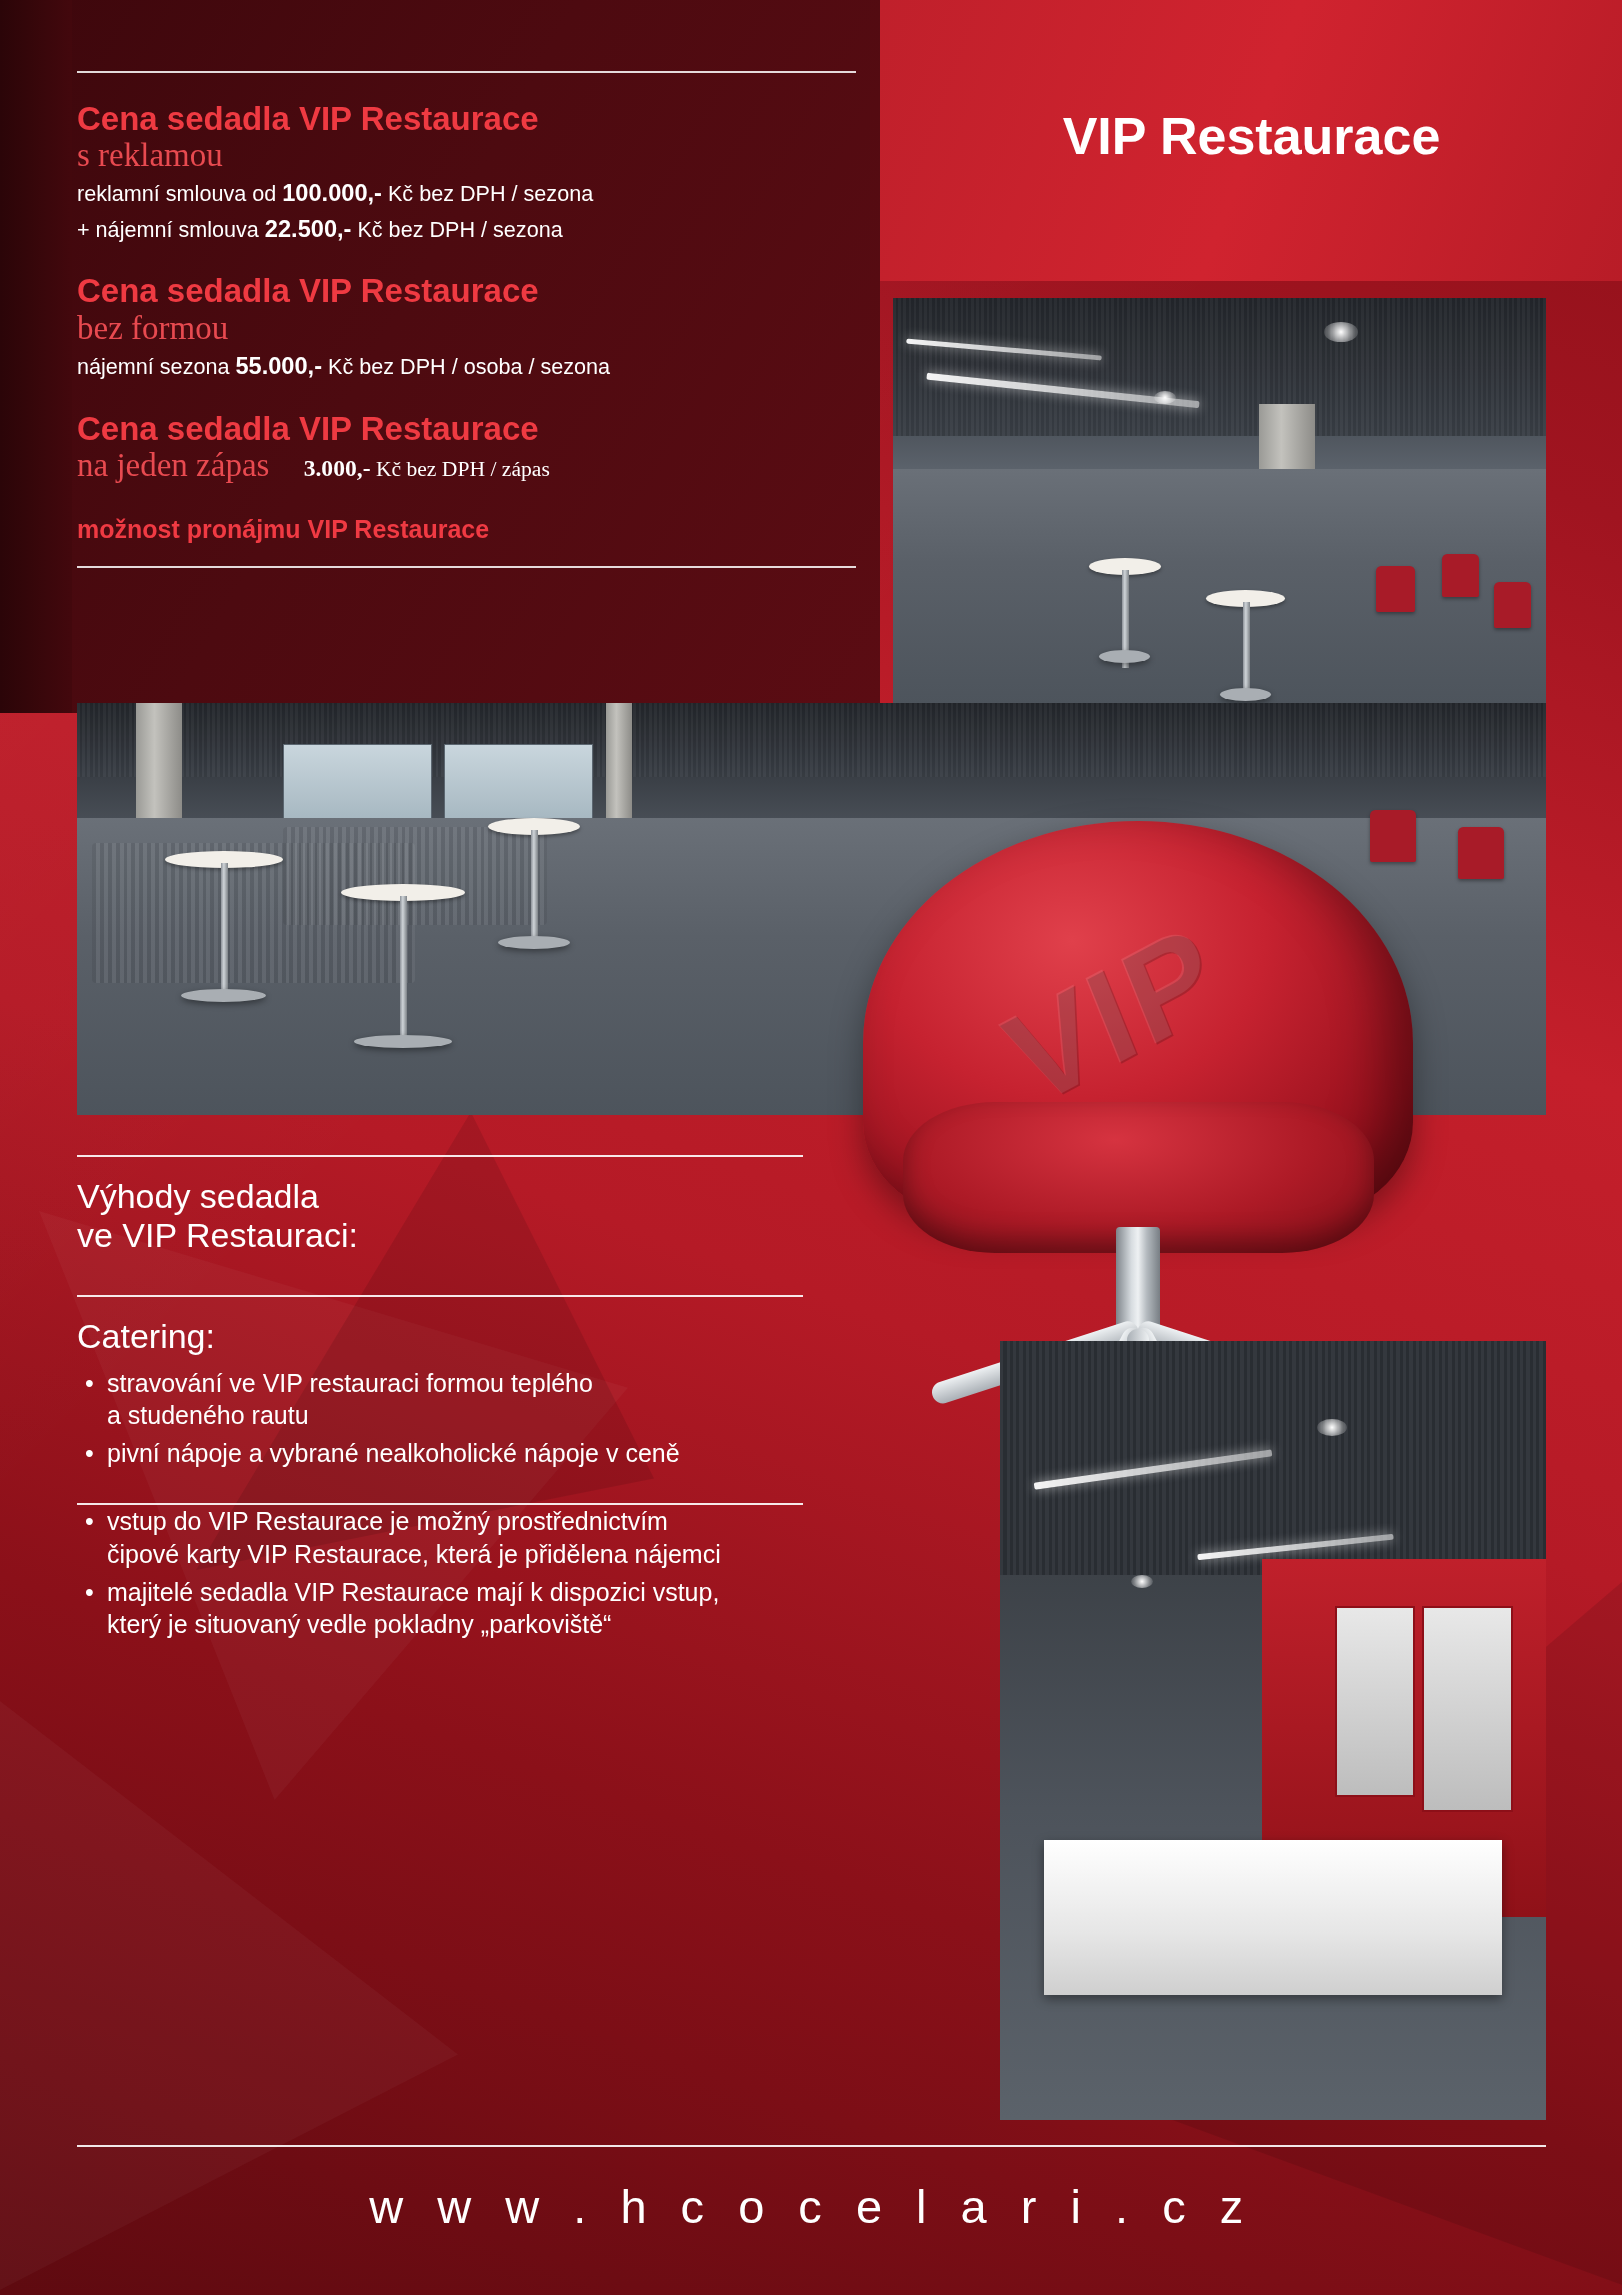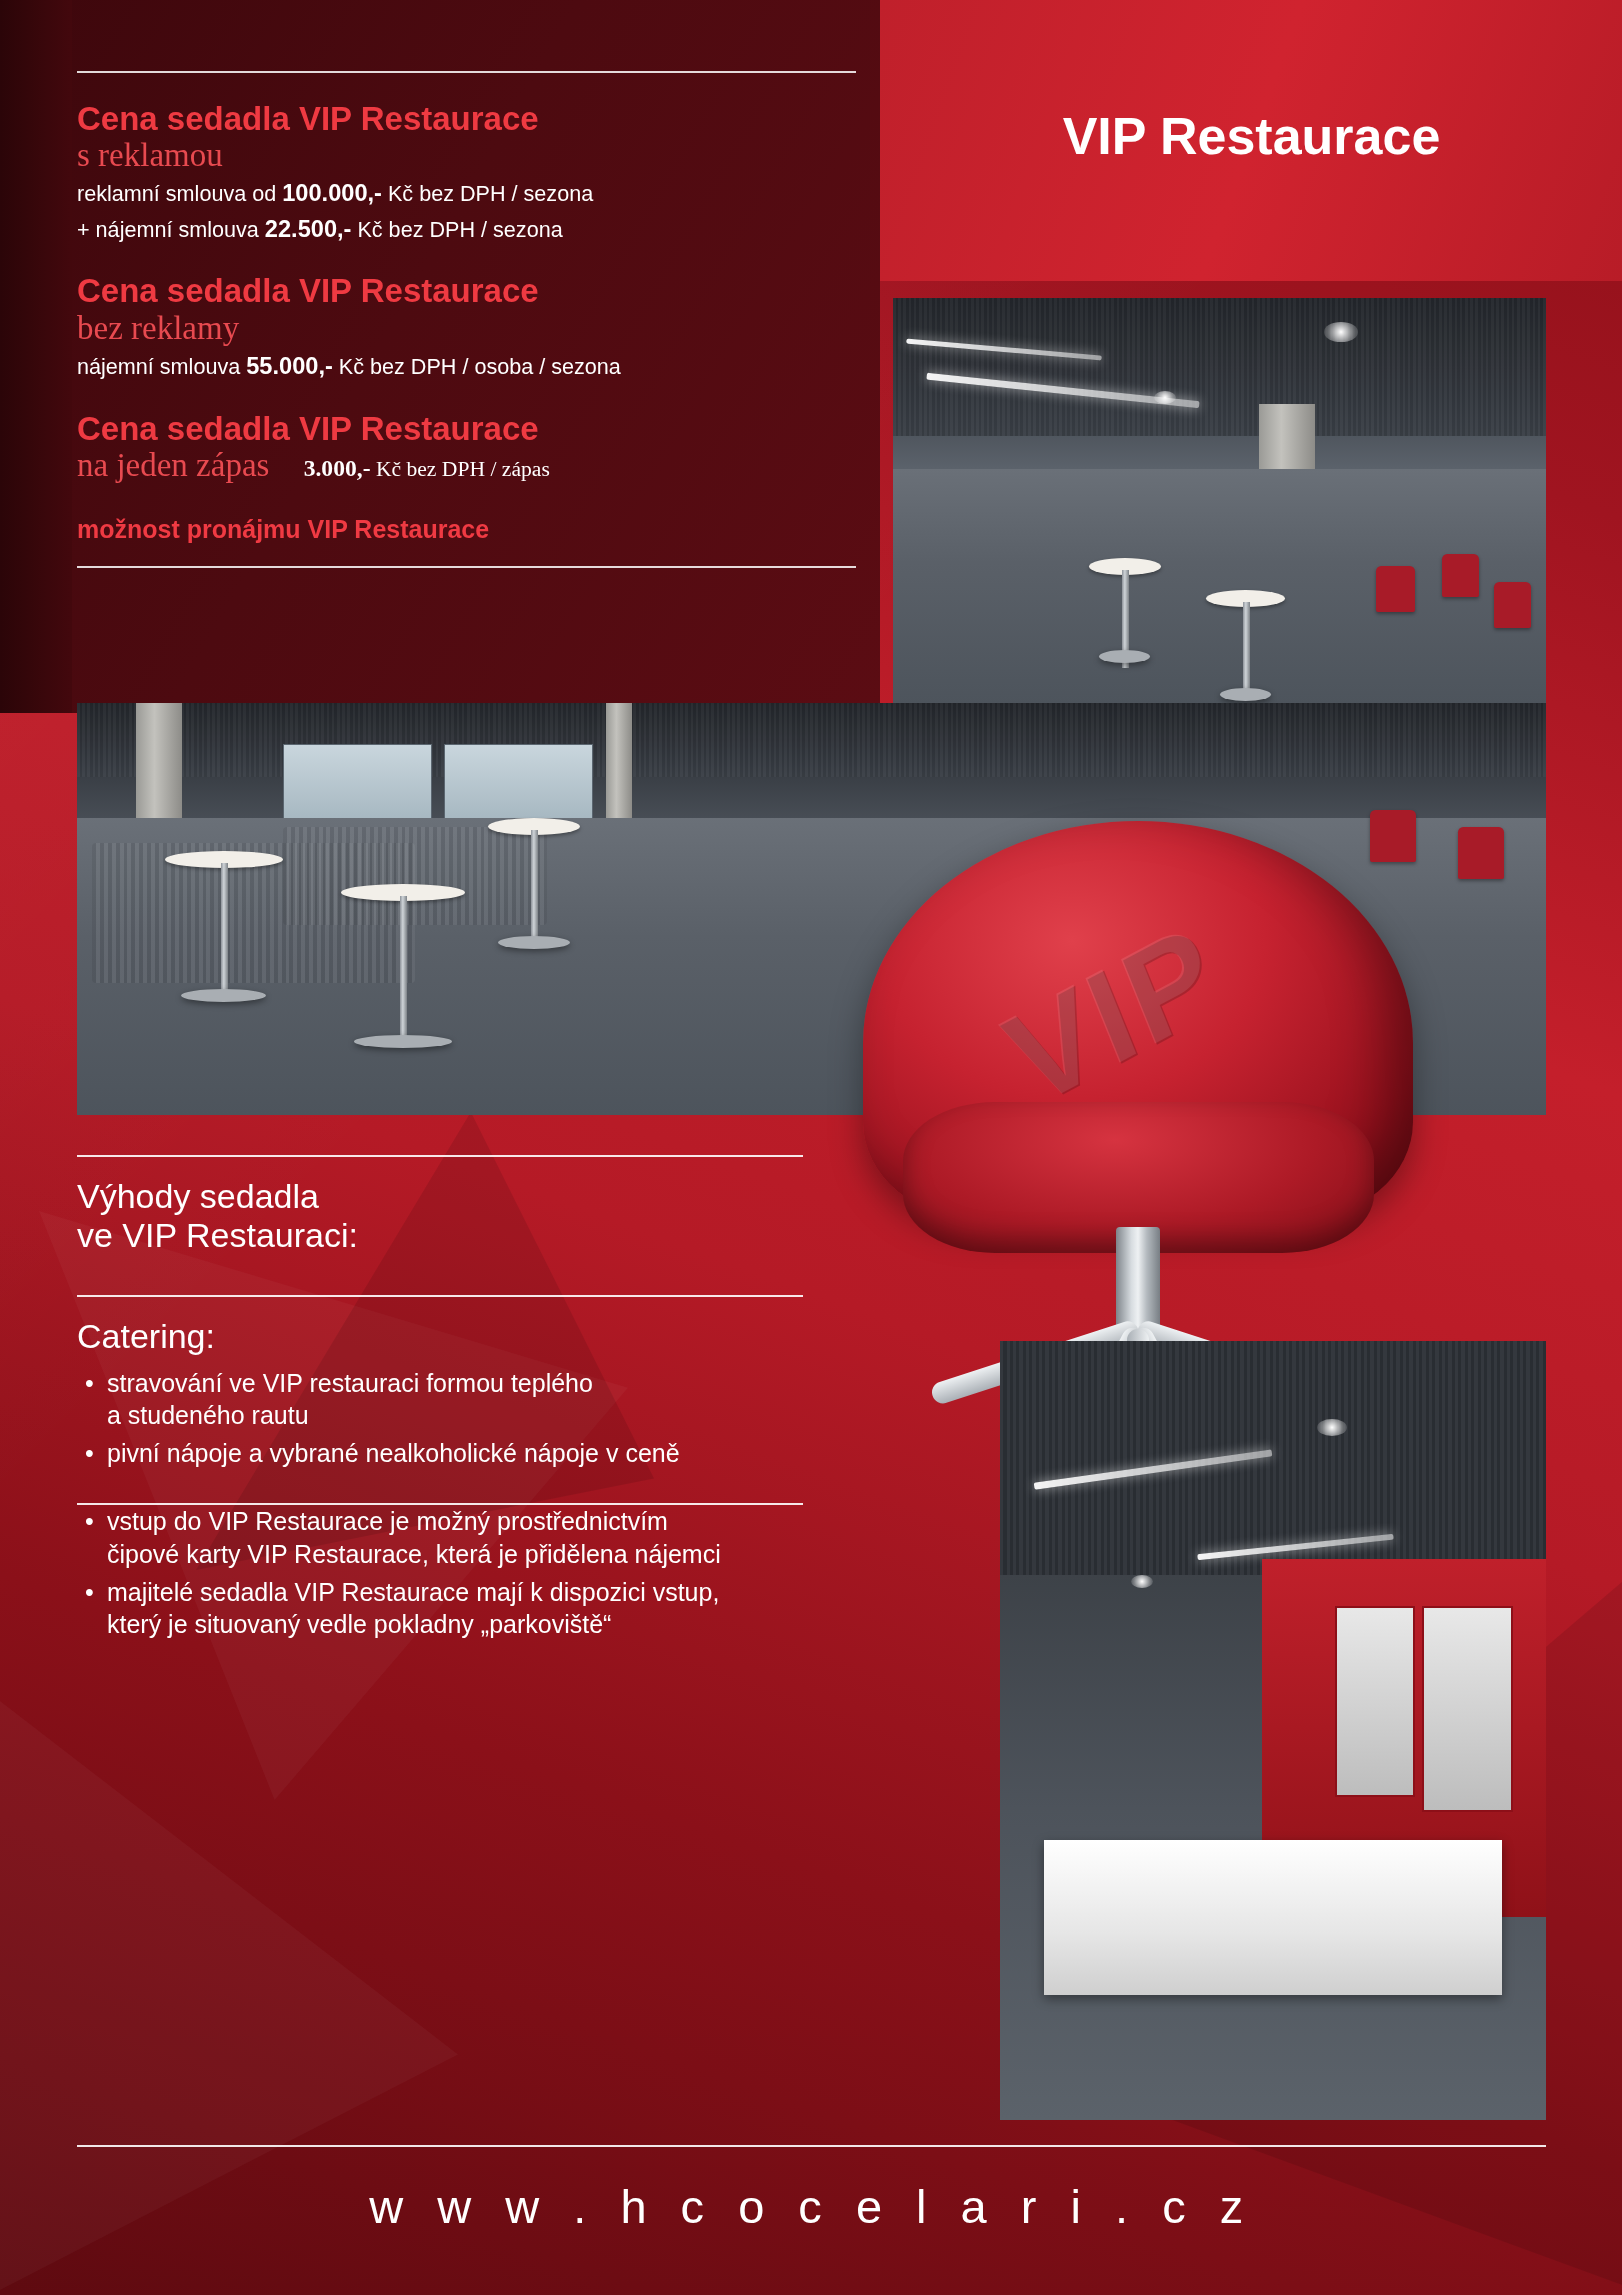--- a/index.html
+++ b/index.html
@@ -373,24 +373,24 @@
         <span>reklamní smlouva od </span><b>100.000,-</b><span> Kč bez DPH / sezona</span>
       </div>
       <div class="price-line">
         <span>+ nájemní smlouva </span><b>22.500,-</b><span> Kč bez DPH / sezona</span>
       </div>
     </div>
 
     <div class="price-block">
       <div class="price-title">
         <span>Cena sedadla VIP Restaurace</span>
-        <span class="ln2">bez reklamy</span>
+        <span class="ln2">bez formou</span>
       </div>
       <div class="price-line">
-        <span>nájemní smlouva </span><b>55.000,-</b><span> Kč bez DPH / osoba / sezona</span>
+        <span>nájemní sezona </span><b>55.000,-</b><span> Kč bez DPH / osoba / sezona</span>
       </div>
     </div>
 
     <div class="price-block">
       <div class="price-title">
         <span>Cena sedadla VIP Restaurace</span>
         <span class="ln2">
           <span>na jeden zápas</span>
           <span class="price-inline price-line"><b>3.000,-</b><span> Kč bez DPH / zápas</span></span>
         </span>

